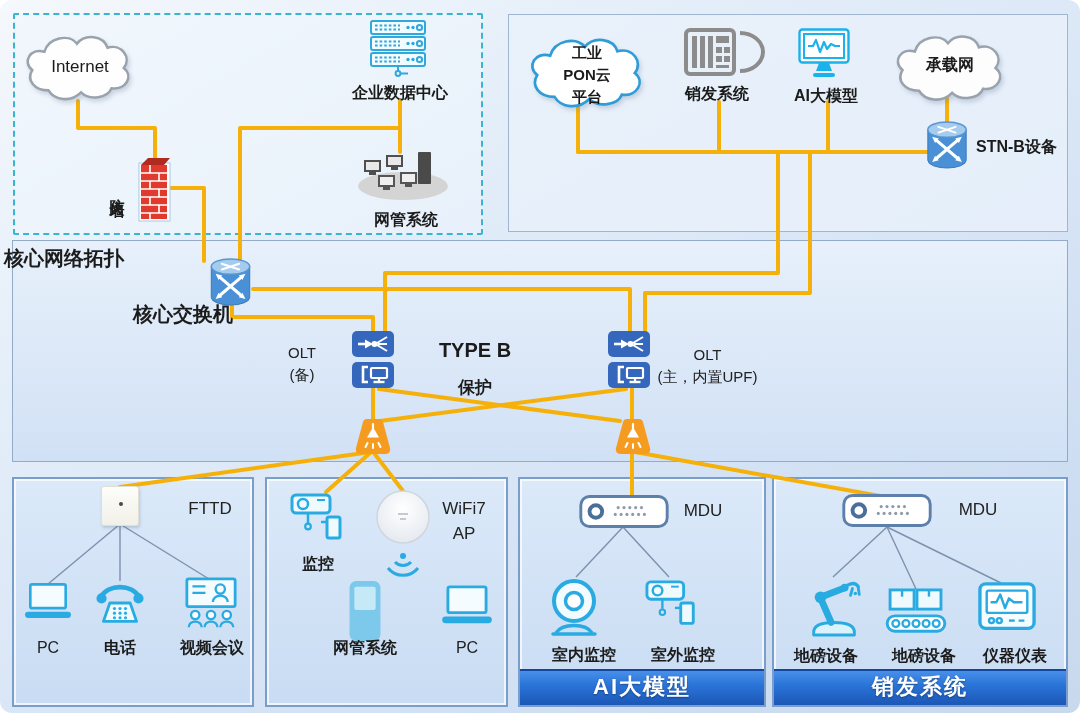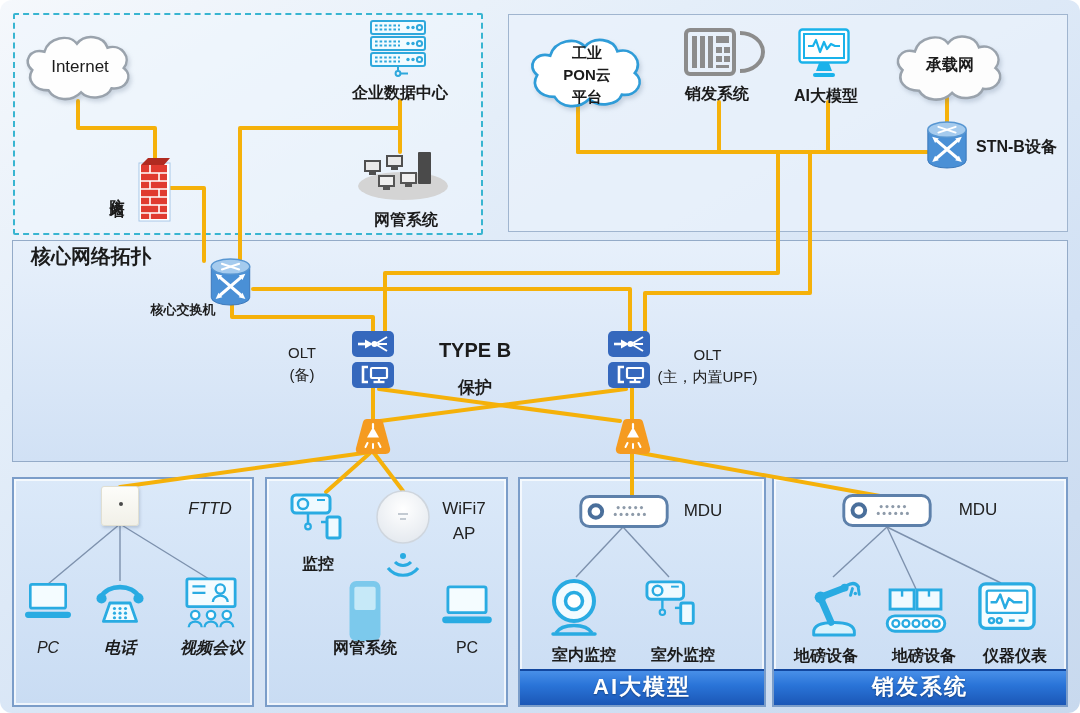--- a/index.html
+++ b/index.html
@@ -234,21 +234,21 @@
       <g fill="#ffffff">
         <path d="M0,-3 L6.5,0 L0,3 z" transform="translate(13.5,21.5) rotate(220)"></path>
         <path d="M0,-3 L6.5,0 L0,3 z" transform="translate(34.5,39.5) rotate(40)"></path>
         <path d="M0,-3 L6.5,0 L0,3 z" transform="translate(34.5,21.5) rotate(-40)"></path>
         <path d="M0,-3 L6.5,0 L0,3 z" transform="translate(13.5,39.5) rotate(140)"></path>
       </g>
     </svg>
   </div>
   <div class="txt lbl" style="left:976px;top:137px;width:92px;text-align:left;font-weight:bold;">STN-B设备</div>
 
-  <div class="txt lbl lbl-big" style="left:31px;top:246px;text-align:left;font-family:Liberation Mono, monospace;">核心网络拓扑</div>
+  <div class="txt lbl lbl-big" style="left:4px;top:246px;text-align:left;">核心网络拓扑</div>
 
   <div class="icon" style="left:206px;top:257px;width:49px;height:50px;">
     <svg viewBox="0 0 48 52" width="49" height="50">
       <path d="M4,10 v32 a20,8 0 0 0 40,0 v-32" fill="#4a90d6" stroke="#3876b8" stroke-width="1"></path>
       <ellipse cx="24" cy="10" rx="20" ry="8" fill="#a5cbee" stroke="#5796d2" stroke-width="1.5"></ellipse>
       <g stroke="#ffffff" stroke-width="2" stroke-linecap="round">
         <line x1="15" y1="7" x2="33" y2="13"></line>
           <line x1="33" y1="7" x2="15" y2="13"></line>
       </g>
       <g stroke="#ffffff" stroke-width="3.2" stroke-linecap="round">
@@ -256,21 +256,21 @@
           <line x1="34" y1="22" x2="14" y2="39"></line>
       </g>
       <g fill="#ffffff">
         <path d="M0,-3 L6.5,0 L0,3 z" transform="translate(13.5,21.5) rotate(220)"></path>
         <path d="M0,-3 L6.5,0 L0,3 z" transform="translate(34.5,39.5) rotate(40)"></path>
         <path d="M0,-3 L6.5,0 L0,3 z" transform="translate(34.5,21.5) rotate(-40)"></path>
         <path d="M0,-3 L6.5,0 L0,3 z" transform="translate(13.5,39.5) rotate(140)"></path>
       </g>
     </svg>
   </div>
-  <div class="txt lbl" style="left:128px;top:302px;width:110px;font-size:13px;">核心交换机</div>
+  <div class="txt lbl" style="left:128px;top:302px;width:110px;font-size:20px;">核心交换机</div>
 
   <div class="icon" style="left:352px;top:331px;width:42px;height:57px;">
     <svg viewBox="0 0 42 57" width="42" height="57">
       <rect x="0" y="0" width="42" height="26" rx="5" fill="#3568bd"></rect>
       <rect x="0" y="31" width="42" height="26" rx="5" fill="#3568bd"></rect>
       <line x1="6" y1="13" x2="14" y2="13" stroke="#fff" stroke-width="2.6"></line>
       <polygon points="13,8.5 21,13 13,17.5" fill="#fff"></polygon>
       <circle cx="22.5" cy="13" r="3" fill="#fff"></circle>
       <g stroke="#fff" stroke-width="2">
         <line x1="25" y1="12" x2="35" y2="6"></line>
@@ -338,21 +338,21 @@
       <line x1="20" y1="7" x2="20" y2="11" stroke="#fff" stroke-width="2.2" stroke-linecap="round"></line>
       <path d="M20,10 l-6,10.5 h12 z" fill="#fff"></path>
       <g stroke="#fff" stroke-width="2" stroke-linecap="round">
         <line x1="14.5" y1="26" x2="12.5" y2="30"></line>
           <line x1="20" y1="27" x2="20" y2="31"></line>
           <line x1="25.5" y1="26" x2="27.5" y2="30"></line>
       </g>
     </svg>
   </div>
 
-  <div class="abs" style="left:12px;top:477px;width:242px;height:178px;z-index:9;font-style:italic;">
+  <div class="abs" style="left:12px;top:477px;width:242px;height:178px;z-index:9;">
     <div class="icon fttd" style="left:89px;top:9px;width:36px;height:38px;"></div>
     <div class="txt lbl lbl-latin" style="left:168px;top:22px;width:60px;font-size:17px;">FTTD</div>
 
     <div class="icon" style="left:13px;top:105px;width:46px;height:40px;">
       <svg viewBox="0 0 52 44" width="46" height="40">
         <rect x="6" y="2" width="40" height="27" rx="2" fill="#f4fcff" stroke="#29ABE2" stroke-width="3"></rect>
         <rect x="0" y="33" width="52" height="7" rx="3.5" fill="#29ABE2"></rect>
       </svg>
     </div>
     <div class="txt lbl lbl-latin" style="left:6px;top:161px;width:60px;">PC</div>

